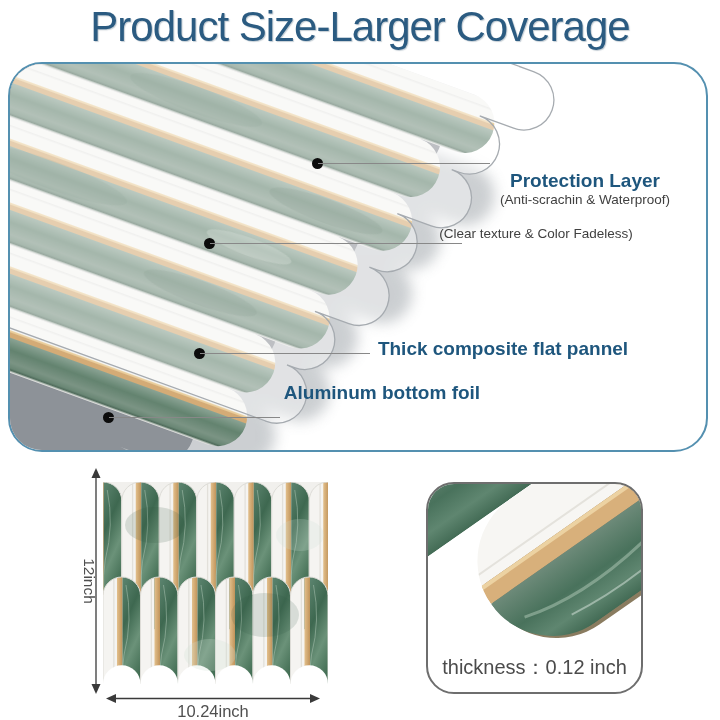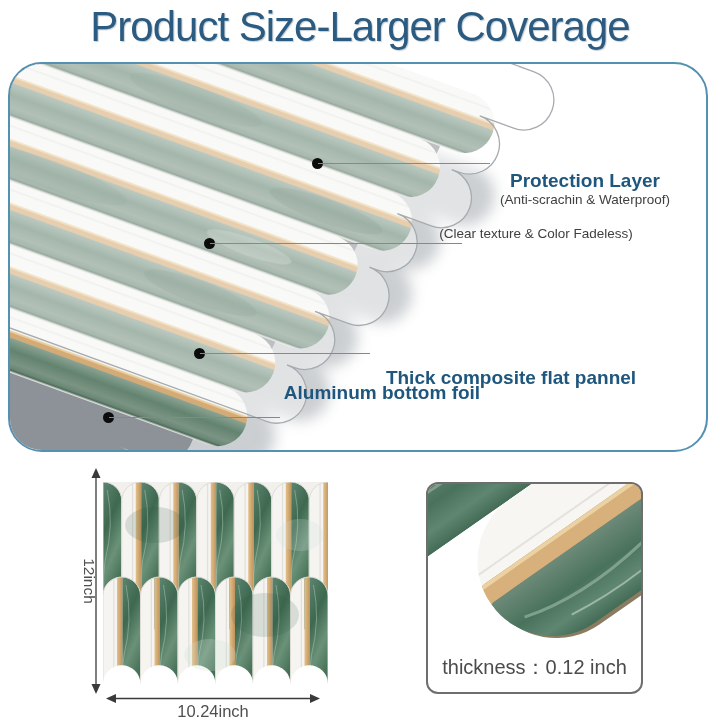--- a/index.html
+++ b/index.html
@@ -18,27 +18,27 @@
   .cline{height:1.3px;background:#888;}
   .callout{text-align:center;}
   .callout b{display:block;font-size:19px;font-weight:bold;color:#1e567d;line-height:21px;}
   .callout span{display:block;font-size:13.5px;color:#404040;line-height:17px;}
   #dot1{left:312px;top:158px;} #line1{left:318px;top:163px;width:172px;}
   #dot2{left:204px;top:238px;} #line2{left:210px;top:243px;width:252px;}
   #dot3{left:194px;top:348px;} #line3{left:200px;top:353px;width:170px;}
   #dot4{left:103px;top:412px;} #line4{left:109px;top:417px;width:171px;}
   #co1{left:478px;top:157px;width:214px;margin-top:13px;}
   #co2{left:428px;top:225px;width:216px;}
-  #co3{left:380px;top:338px;width:262px;margin-top:29px;}
+  #co3{left:372px;top:338px;width:262px;}
   #co4{left:272px;top:382px;width:220px;}
   
   #size-svg{left:60px;top:465px;}
   
   #thickness-panel{left:426px;top:482px;width:217px;height:212px;border:2px solid #6e6e6e;
-                   border-radius:12px;background:#fff;overflow:hidden;box-sizing:border-box;}
+                   border-radius:28px;background:#fff;overflow:hidden;box-sizing:border-box;}
   #thickness-label{left:0;bottom:11px;width:100%;text-align:center;font-size:20px;color:#4b4b4b;}
   svg text{font-family:"Liberation Sans","DejaVu Sans",sans-serif;}
 </style>
 </head>
 <body>
 
 <div id="title" class="abs">Product Size-Larger Coverage</div>
 
 <div id="layers-panel" class="abs">
   <svg id="layers-svg" width="700" height="390" viewBox="0 0 700 390">

